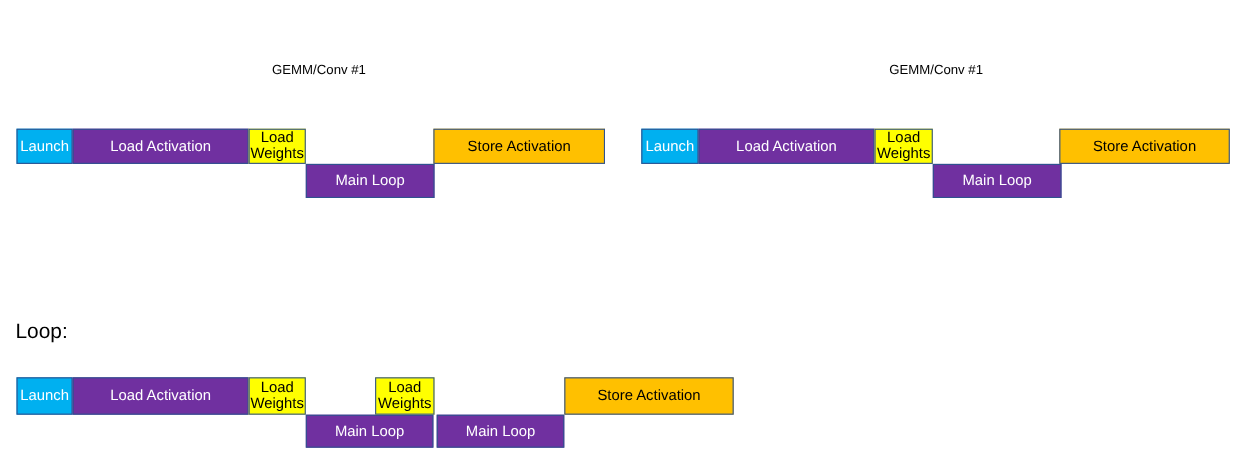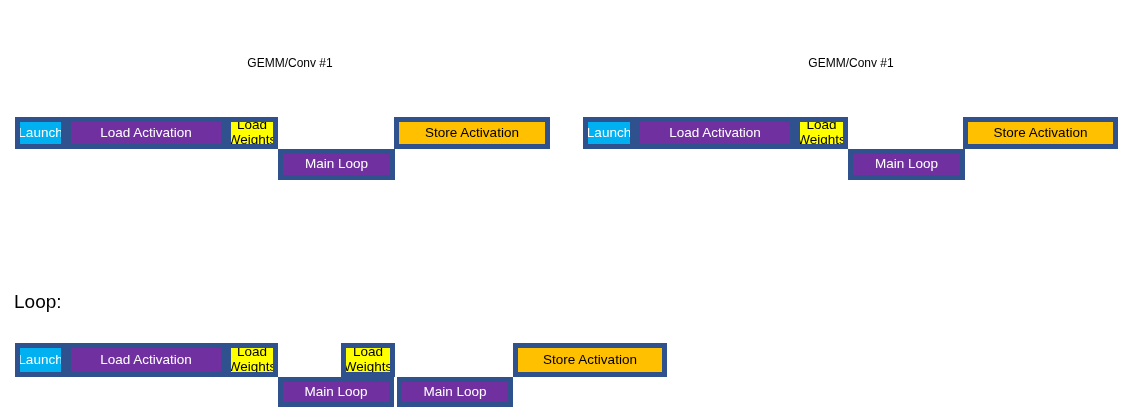--- a/index.html
+++ b/index.html
@@ -29,21 +29,21 @@
     transform: translateX(-50%);
     font-size: 12px;
     color: #000000;
     white-space: nowrap;
   }
   .group-heading.g1 { left: 290px; }
   .group-heading.g2 { left: 851px; }
   .block {
     position: absolute;
     box-sizing: border-box;
-    border: 5px solid #a21caf;
+    border: 1px solid #a21caf;
     display: flex;
     align-items: center;
     justify-content: center;
     text-align: center;
     font-size: 13.5px;
     line-height: 1.1;
     white-space: pre-line;
     overflow: hidden;
   }
 </style>

